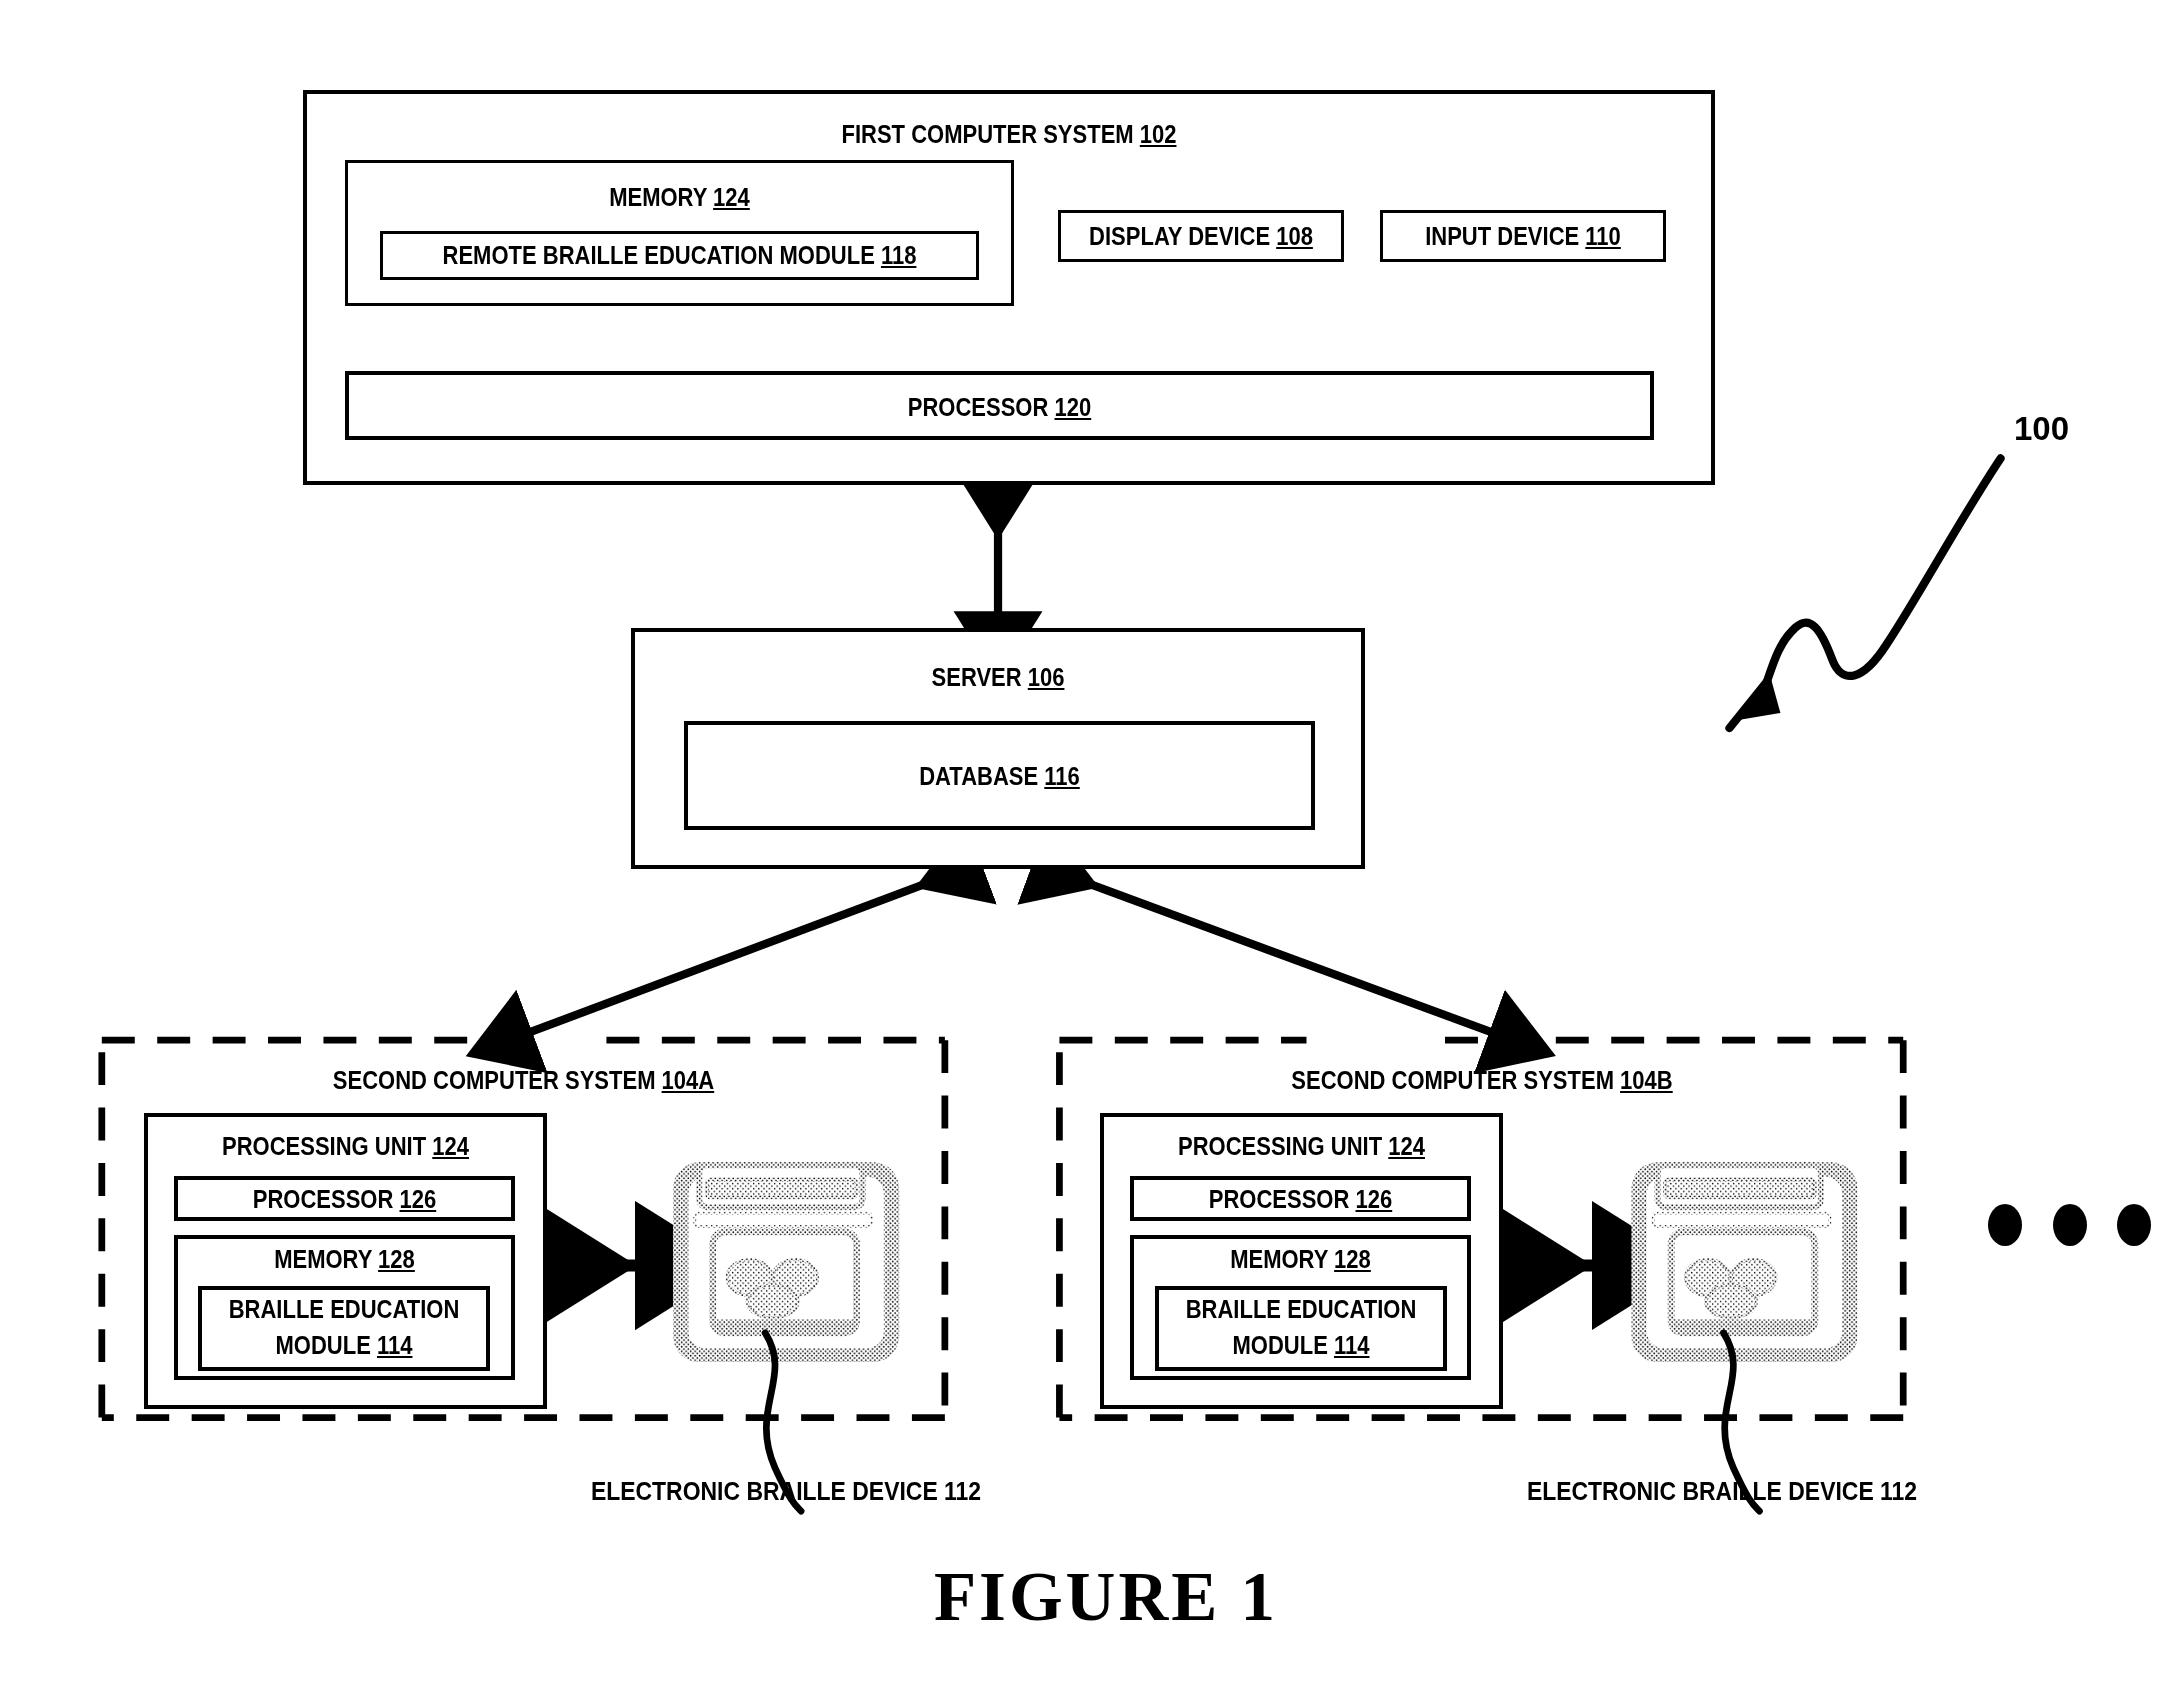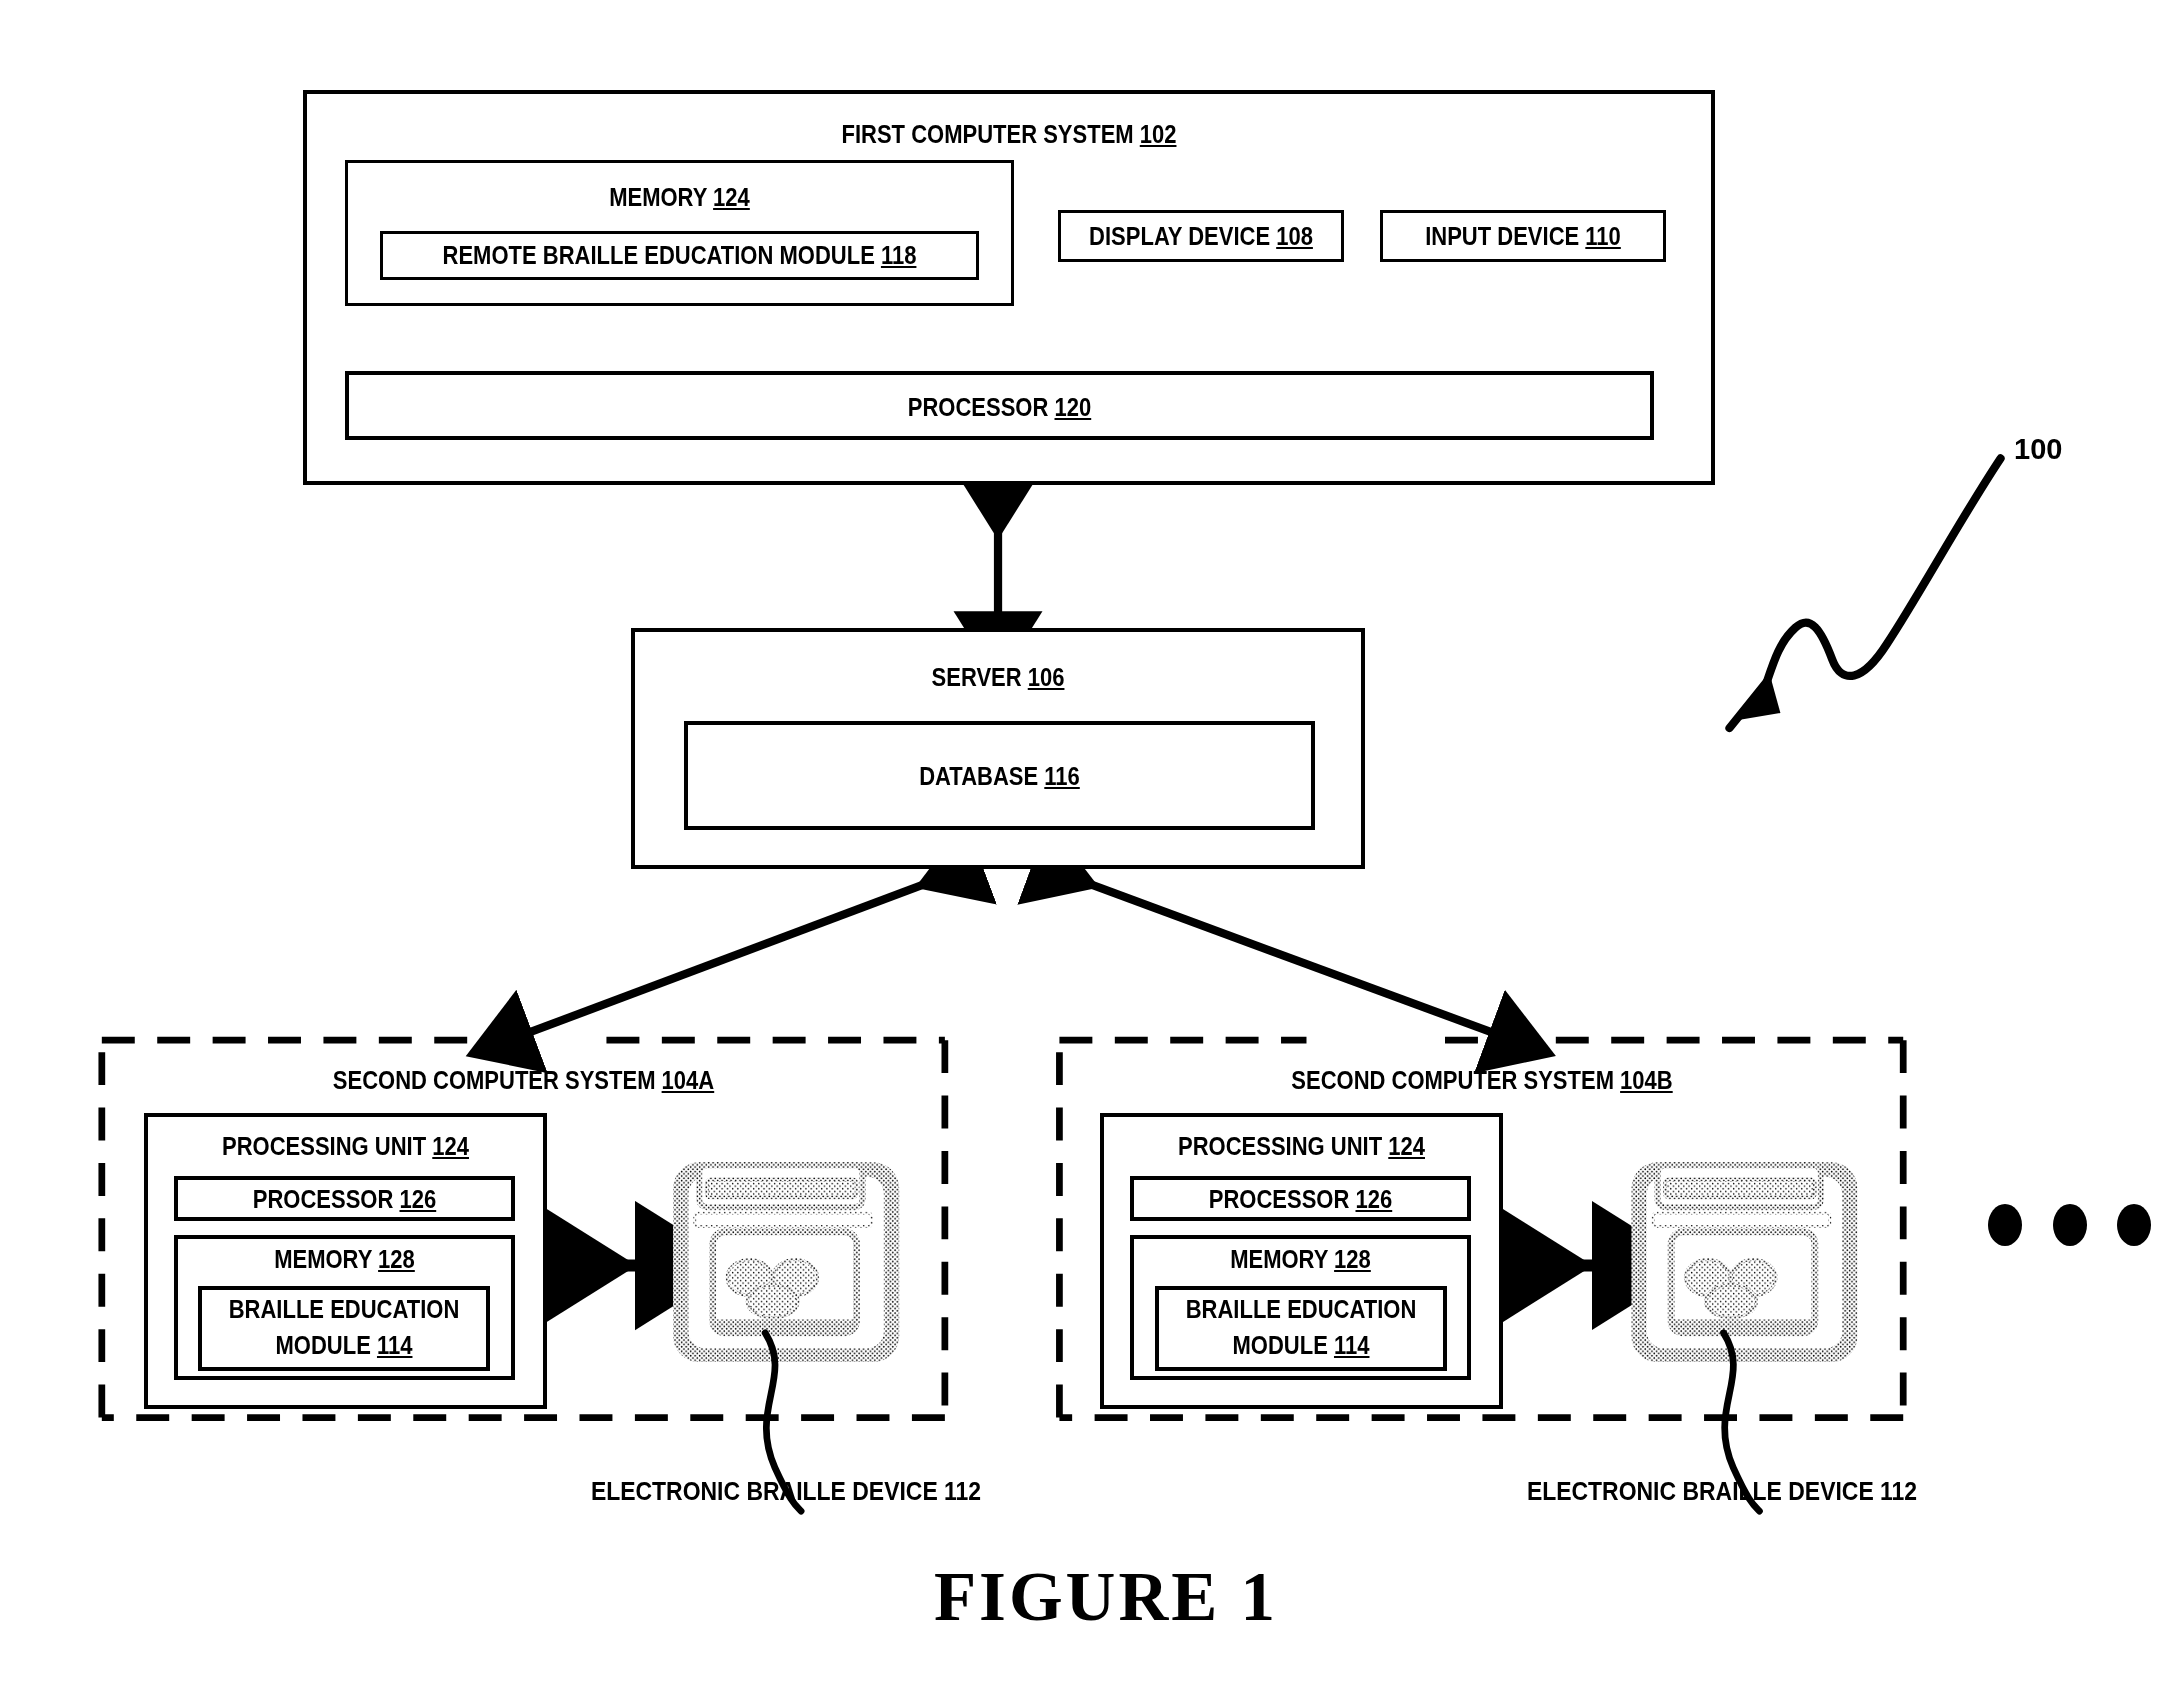--- a/index.html
+++ b/index.html
@@ -251,21 +251,21 @@
     <span class="u">114</span>
   </div>
 
   <div class="lbl" style="left:1460px;width:524px;text-align:center;top:1477px;font-size:25.5px;
               transform:scaleX(0.9);">ELECTRONIC BRAILLE DEVICE 112</div>
 
   <div class="dot" style="left:1988px;top:1204px;width:34px;height:42px;"></div>
   <div class="dot" style="left:2053px;top:1204px;width:34px;height:42px;"></div>
   <div class="dot" style="left:2117px;top:1204px;width:34px;height:42px;"></div>
 
-  <div class="lbl" style="left:2014px;top:433px;font-size:29px;">
+  <div class="lbl" style="left:2014px;top:410px;font-size:33px;">
     <span>100</span>
   </div>
 
   <div class="figcap" style="left:0;width:2172px;text-align:center;top:1558px;font-size:69px;
               letter-spacing:3px;">FIGURE 1</div>
 
 </div>
 
 
 </body></html>

